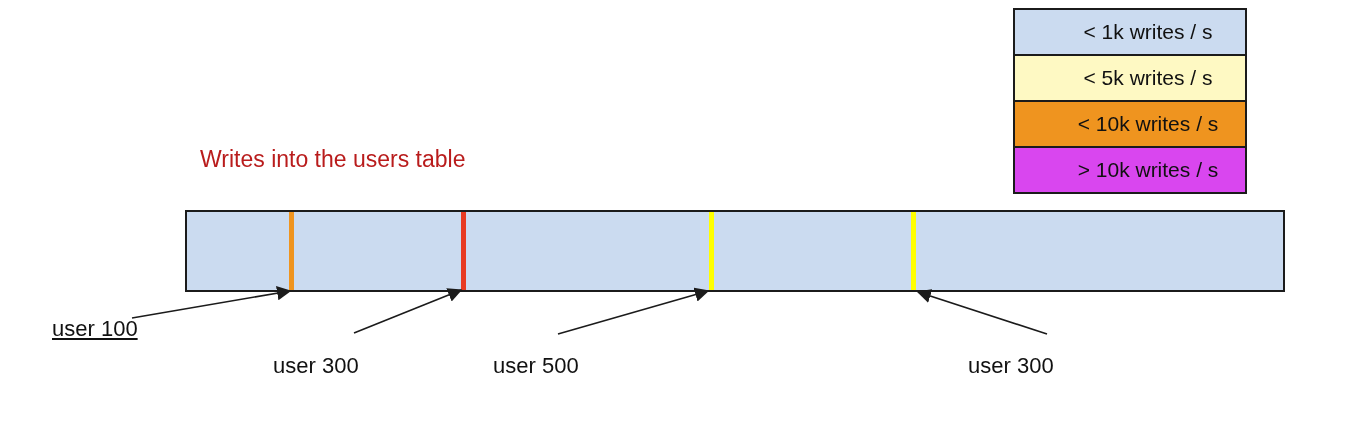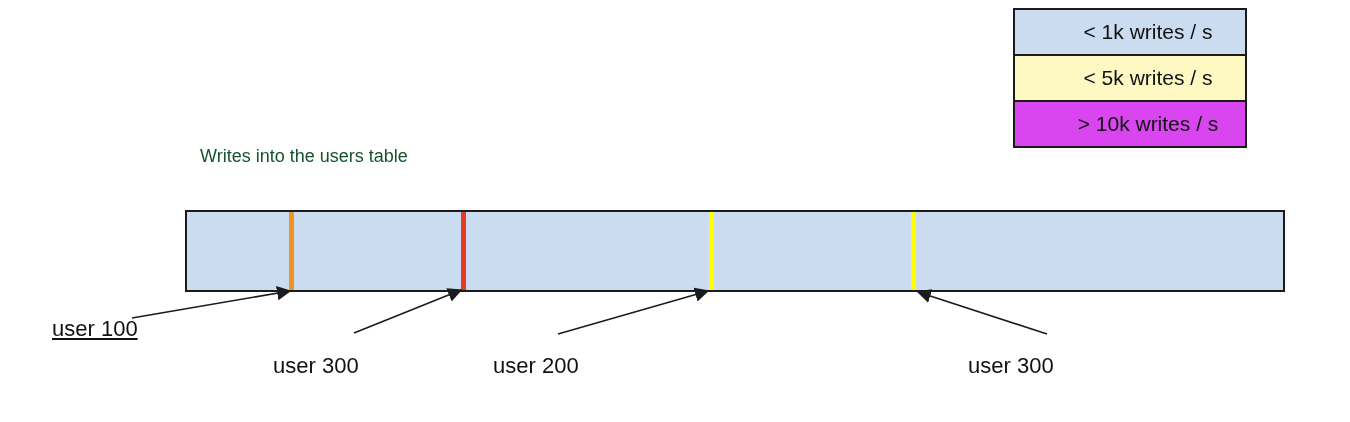--- a/index.html
+++ b/index.html
@@ -12,22 +12,22 @@
     position: relative;
     width: 1350px;
     height: 422px;
     background: #ffffff;
     overflow: hidden;
   }
   .diagram-title {
     position: absolute;
     left: 200px;
     top: 146px;
-    font-size: 18px;
-    color: #14532d;
+    font-size: 23px;
+    color: #b91c1c;
     white-space: nowrap;
     text-align: right;
   }
   
   .legend {
     position: absolute;
     left: 1013px;
     top: 8px;
     width: 234px;
   }
@@ -93,20 +93,23 @@
 
   <div class="diagram-title">Writes into the users table</div>
 
   <div class="legend">
     <div class="legend-row" style="background-color: rgb(203, 219, 240);">
       <span class="legend-label">&lt; 1k writes / s</span>
     </div>
     <div class="legend-row" style="background-color: #fef9c3;">
       <span class="legend-label">&lt; 5k writes / s</span>
     </div>
+    <div class="legend-row" style="background-color: rgb(239, 148, 31);">
+      <span class="legend-label">&lt; 10k writes / s</span>
+    </div>
     <div class="legend-row" style="background-color: #d946ef;">
       <span class="legend-label">&gt; 10k writes / s</span>
     </div>
   </div>
 
   <div class="users-bar" style="background-color: rgb(203, 219, 240);">
     <div class="marker m0" style="background-color: rgb(239, 148, 31);"></div>
     <div class="marker m1" style="background-color: rgb(232, 58, 34);"></div>
     <div class="marker m2" style="background-color: rgb(255, 255, 0);"></div>
     <div class="marker m3" style="background-color: rgb(255, 255, 0);"></div>
@@ -119,16 +122,16 @@
       </marker>
     </defs>
     <line x1="132" y1="318" x2="290" y2="291" stroke="#1b1b1b" stroke-width="1.6" marker-end="url(#arrowhead)"></line>
     <line x1="354" y1="333" x2="461" y2="290" stroke="#1b1b1b" stroke-width="1.6" marker-end="url(#arrowhead)"></line>
     <line x1="558" y1="334" x2="708" y2="291" stroke="#1b1b1b" stroke-width="1.6" marker-end="url(#arrowhead)"></line>
     <line x1="1047" y1="334" x2="918" y2="292" stroke="#1b1b1b" stroke-width="1.6" marker-end="url(#arrowhead)"></line>
   </svg>
 
   <div class="user-label l0">user 100</div>
   <div class="user-label l1">user 300</div>
-  <div class="user-label l2">user 200</div>
+  <div class="user-label l2">user 500</div>
   <div class="user-label l3">user 300</div>
 
 </div>
 
 </body></html>

